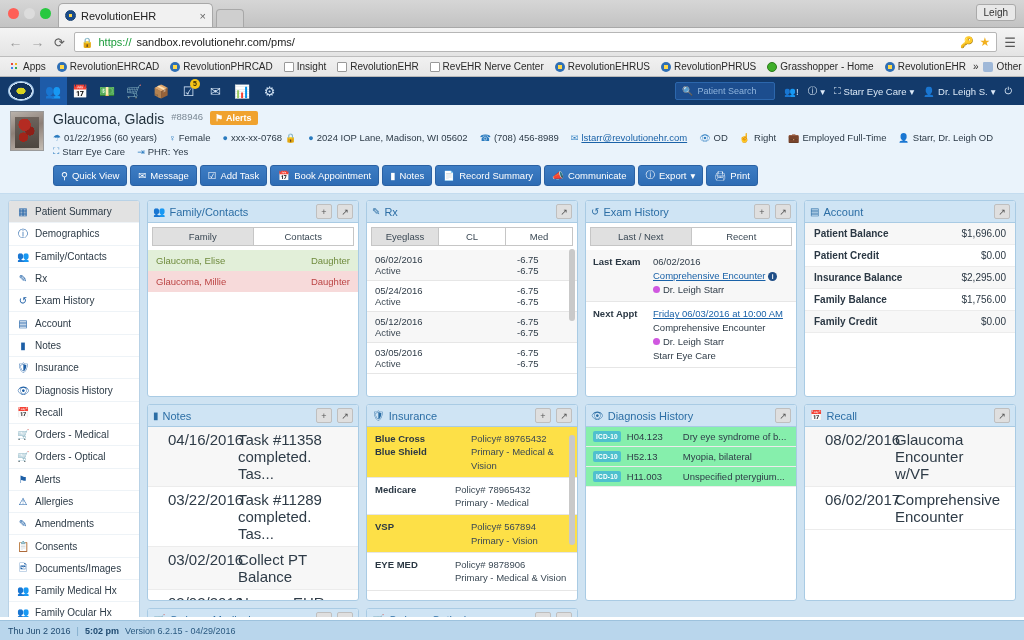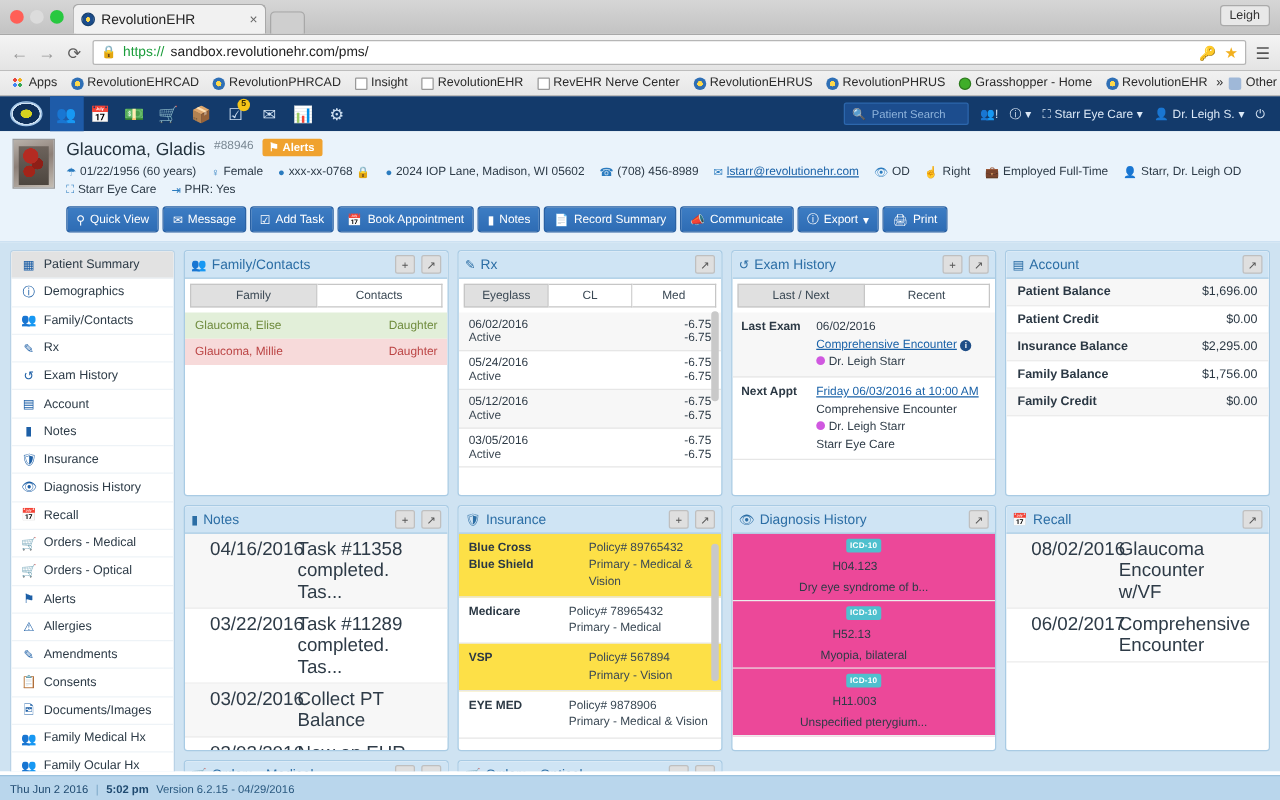--- a/index.html
+++ b/index.html
@@ -234,21 +234,21 @@
   .fam-green { background: #e2efd9; color: #6f8b3d; }
   .fam-red { background: #f7dada; color: #bb4444; }
   .fam-name { flex: 1; }
 
   .rx-row {
     display: flex; padding: 4px 8px; font-size: 9.5px;
     color: #2e3b47; border-bottom: 1px solid #e6e6e6;
   }
   .rx-row.alt { background: #f7f7f7; }
   .rx-left { flex: 1; }
-  .rx-right { text-align: right; width: 52px; }
+  .rx-right { width: 52px; }
   .sub { color: #3e4a55; }
 
   .ex-block { padding: 5px 7px; border-bottom: 1px solid #e6e6e6; display: flex; gap: 6px; }
   .ex-block.alt { background: #f7f7f7; }
   .ex-label { font-size: 9.5px; font-weight: bold; color: #2b3844; width: 54px; flex: none; line-height: 1.45; }
   .ex-val { font-size: 9.5px; color: #2e3b47; line-height: 1.45; }
   .ex-link { color: #1a62a8; text-decoration: underline; }
   .dot-purple { display: inline-block; width: 7px; height: 7px; border-radius: 50%; background: #d058e0; margin-right: 3px; }
   .info-i { display: inline-block; width: 9px; height: 9px; border-radius: 50%; background: #1f4e87; color: #fff; font-size: 6.5px; line-height: 9px; text-align: center; font-weight: bold; }
 
@@ -263,21 +263,21 @@
   .ins-row { display: flex; gap: 8px; padding: 5px 8px; font-size: 9.5px; border-bottom: 1px solid #e6e6e6; }
   .ins-row.alt { background: #fde047; gap: 24px; }
   .ins-name { width: 72px; flex: none; font-weight: bold; color: #2b3844; line-height: 1.4; }
   .ins-det { color: #3a4854; line-height: 1.4; }
 
   .dx-row {
     display: flex; align-items: center; gap: 6px;
     padding: 4px 7px; font-size: 9.5px; color: #2e3b47;
     border-bottom: 1px solid #ececec;
   }
-  .dx-row.alt { background: #ec4899; flex-direction: column; }
+  .dx-row.alt { background: #86efac; }
   .icd-badge {
     background: #4fc0ce; color: #fff; font-size: 6.5px; font-weight: bold;
     border-radius: 2px; padding: 2px 3px; letter-spacing: .2px; flex: none;
   }
   .dx-code { width: 50px; flex: none; }
   .dx-desc { flex: 1; overflow: hidden; text-overflow: ellipsis; white-space: nowrap; }
 
   .two-col { display: flex; gap: 8px; padding: 4px 20px; font-size: 15px; color: #2e3b47; border-bottom: 1px solid #ececec; }
   .two-col.alt { background: #f7f7f7; }
   .tc-date { width: 62px; flex: none; }

